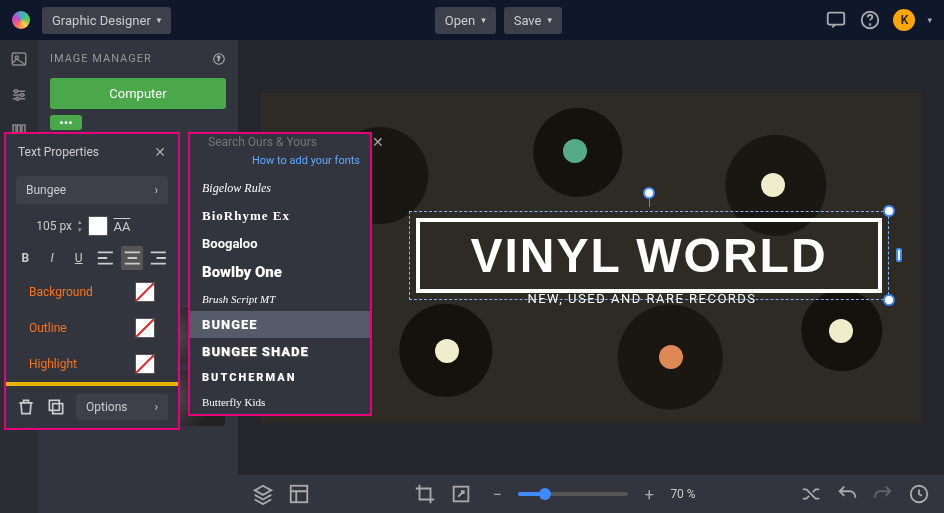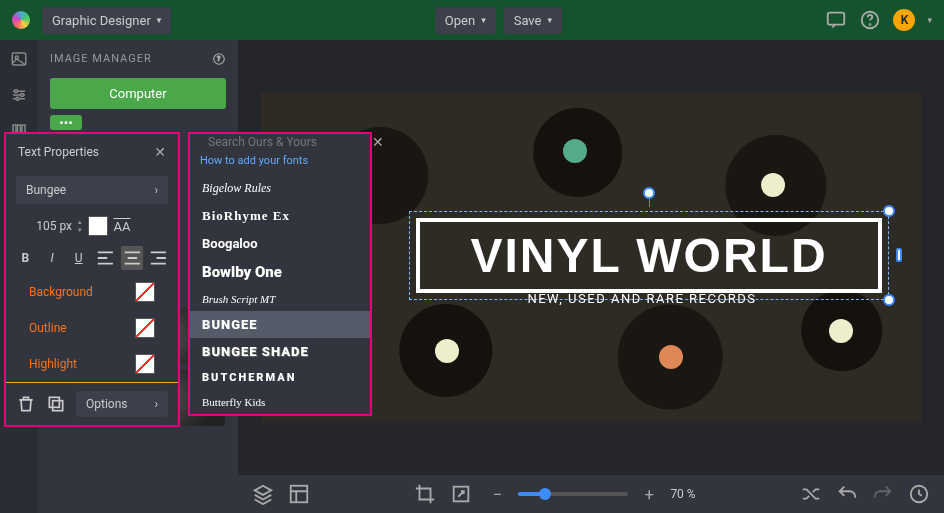--- a/index.html
+++ b/index.html
@@ -1,19 +1,19 @@
 <!DOCTYPE html>
 <html><head>
 <meta charset="utf-8">
 <style>
 * { margin: 0; padding: 0; box-sizing: border-box; font-family: -apple-system, BlinkMacSystemFont, "Segoe UI", Roboto, sans-serif; }
 body { width: 944px; height: 513px; background: #2b2d35; color: #ccc; overflow: hidden; position: relative; }
 
 
-.topbar { height: 40px; background: #14532d; display: flex; align-items: center; padding: 0 12px; gap: 12px; }
+.topbar { height: 40px; background: #0f172a; display: flex; align-items: center; padding: 0 12px; gap: 12px; }
 .logo { width: 18px; height: 18px; border-radius: 50%; background: conic-gradient(from 0deg, #4ac, #4c6, #fc4, #f66, #c4c, #4ac); }
 .dd-btn { background: #3d404a; color: #ccc; font-size: 13px; padding: 6px 10px; border: none; border-radius: 3px; cursor: pointer; display: inline-flex; align-items: center; gap: 6px; }
 .dd-btn .chev { font-size: 9px; }
 .topbar-center { flex: 1; display: flex; justify-content: center; gap: 8px; }
 .topbar-right { display: flex; align-items: center; gap: 12px; }
 .icon-btn { width: 22px; height: 22px; display: flex; align-items: center; justify-content: center; color: #aaa; cursor: pointer; }
 .avatar { width: 22px; height: 22px; border-radius: 50%; background: #ffa500; color: #222; font-size: 12px; font-weight: 600; display: flex; align-items: center; justify-content: center; }
 
 
 .left-rail { position: absolute; left: 0; top: 40px; bottom: 0; width: 38px; background: #2b2d35; display: flex; flex-direction: column; align-items: center; padding-top: 10px; gap: 18px; }
@@ -69,29 +69,29 @@
 .tp-size-row { display: flex; align-items: center; gap: 6px; padding: 6px 10px; }
 .tp-size-input { width: 56px; text-align: right; background: transparent; border: none; color: #ccc; font-size: 12px; }
 .tp-spin { display: flex; flex-direction: column; font-size: 7px; color: #999; cursor: pointer; }
 .swatch { width: 20px; height: 20px; background: #fff; border: 1px solid #555; cursor: pointer; }
 .aa-ico { font-size: 13px; color: #ccc; cursor: pointer; }
 .tp-toolbar { display: flex; gap: 4px; padding: 4px 8px; }
 .tb-btn { width: 24px; height: 24px; display: flex; align-items: center; justify-content: center; color: #ccc; cursor: pointer; border-radius: 2px; font-size: 12px; }
 .tb-btn.active { background: #555; }
 .tp-prop-row { display: flex; justify-content: space-between; align-items: center; padding: 8px 23px; font-size: 12px; color: #f97316; }
 .no-color { width: 20px; height: 20px; background: linear-gradient(135deg, #fff 0 46%, #e33 46% 54%, #fff 54% 100%); border: 1px solid #555; cursor: pointer; position: relative; }
-.tp-bottom { display: flex; align-items: center; padding: 8px 10px; gap: 10px; border-top: 1px solid #eab308; }
+.tp-bottom { display: flex; align-items: center; padding: 8px 10px; gap: 10px; border-top: 4px solid #eab308; }
 .tp-bottom .tb-btn { width: 20px; }
 .opt-btn { flex: 1; display: flex; justify-content: space-between; align-items: center; background: #3d404a; padding: 6px 10px; border-radius: 3px; cursor: pointer; font-size: 12px; }
 
 
 .fp-panel { position: absolute; left: 188px; top: 132px; width: 184px; background: #33353e; border: 2px solid #e6007e; z-index: 20; font-size: 12px; }
 .fp-search { display: flex; align-items: center; padding: 0 10px; gap: 8px; }
 .fp-search input { flex: 1; background: transparent; border: none; color: #ccc; font-size: 12px; outline: none; }
-.fp-link { color: #5daaff; font-size: 11px; padding: 4px 10px 8px; cursor: pointer; }
+.fp-link { color: #5daaff; font-size: 11px; padding: 4px 10px 8px; cursor: pointer; text-align: right; }
 .fp-list { max-height: 244px; overflow: hidden; }
 .fp-item { padding: 6px 12px; color: #fff; cursor: pointer; font-size: 13px; }
 .fp-item.sel { background: #555b68; font-weight: 900; letter-spacing: 1px; }
 
 
 .bottombar { position: absolute; left: 238px; right: 0; bottom: 0; height: 38px; background: #33353e; display: flex; align-items: center; padding: 0 14px; gap: 14px; }
 .bb-spacer { flex: 1; }
 .zoom { display: flex; align-items: center; gap: 10px; }
 .slider { width: 110px; height: 4px; background: #555; border-radius: 2px; position: relative; cursor: pointer; }
 .slider-fill { position: absolute; left: 0; top: 0; bottom: 0; width: 24%; background: #3d8bff; border-radius: 2px; }

